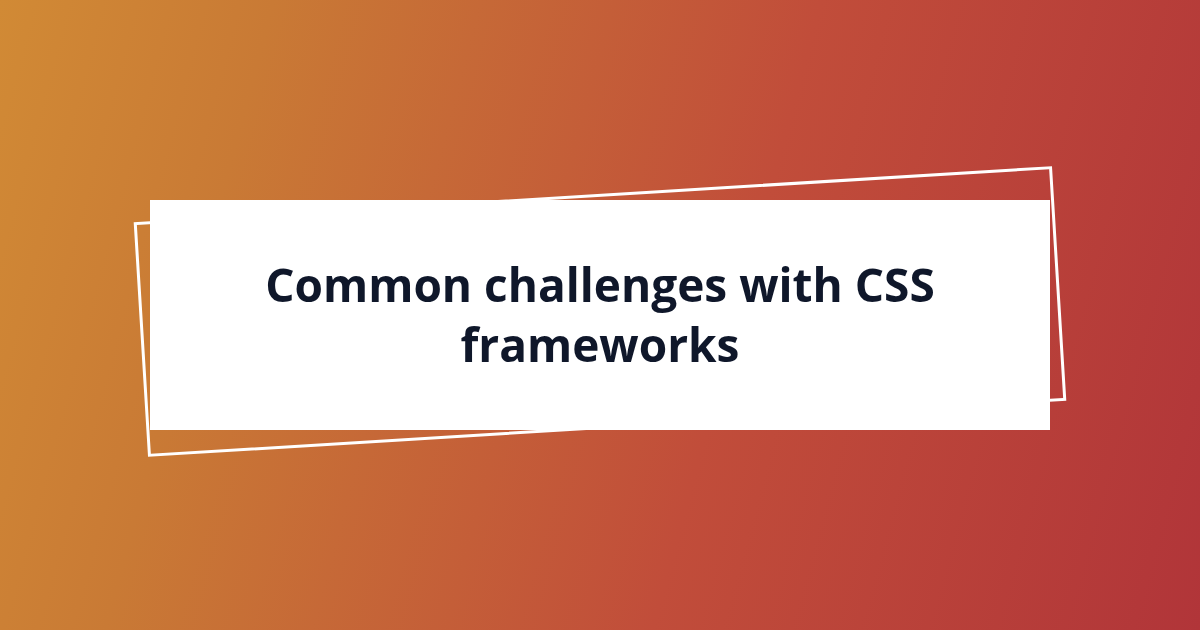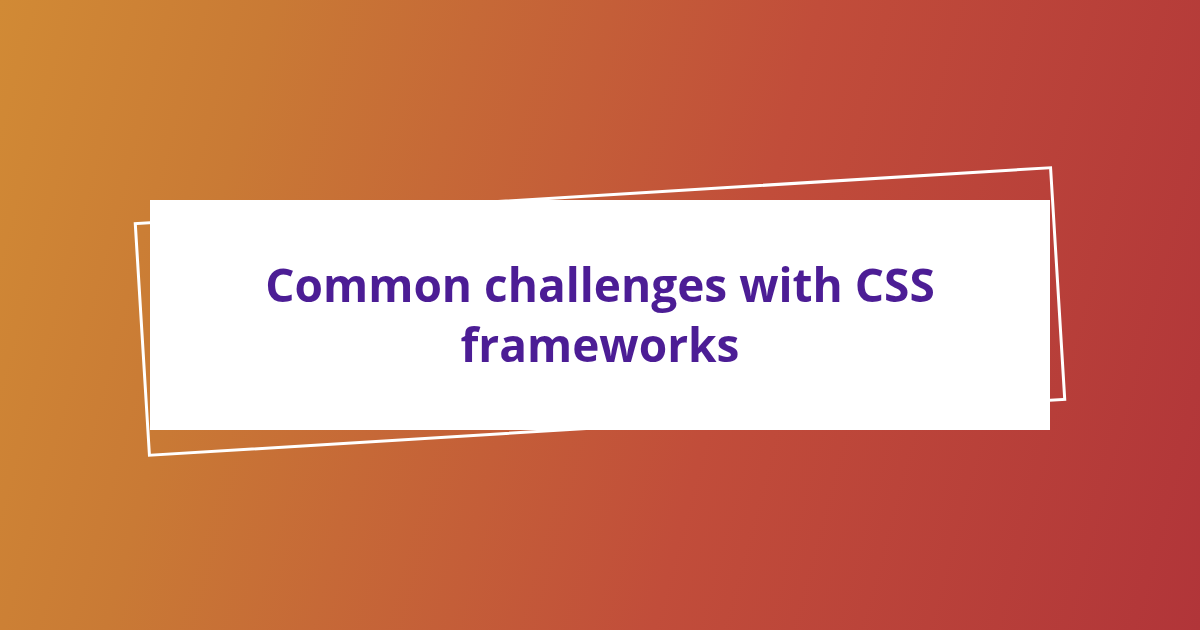--- a/index.html
+++ b/index.html
@@ -40,21 +40,21 @@
       top: 0;
       left: 0;
       display: flex;
       align-items: center;
       justify-content: center;
       padding: 40px 60px;
     }
     .title {
       font-size: 46px;
       font-weight: 700;
-      color: #4c1d95;
+      color: #0f172a;
       text-align: center;
       line-height: 1.3;
     }
   </style>
 </head>
 <body>
 
 <div class="card-wrapper">
   <div class="back-outline"></div>
   <div class="front-card">

